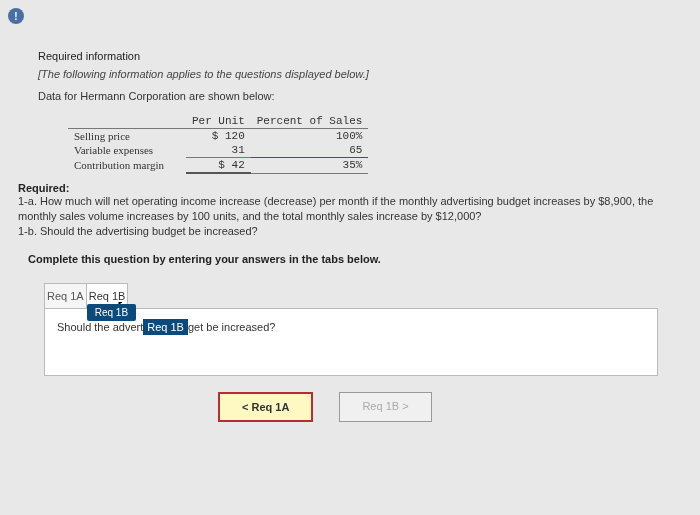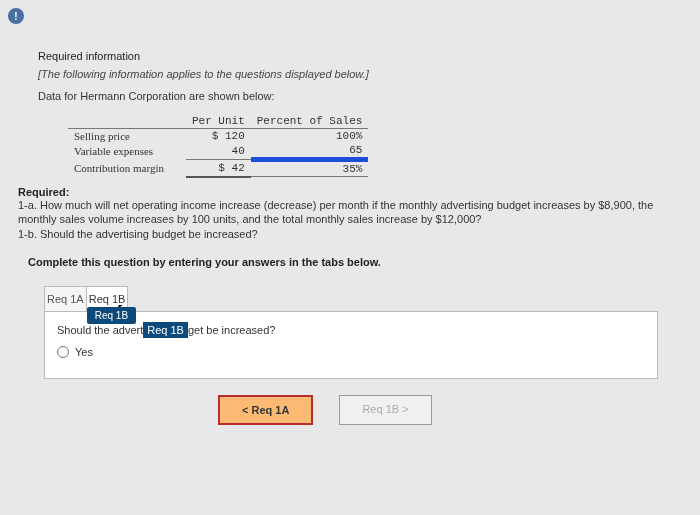--- a/index.html
+++ b/index.html
@@ -32,21 +32,21 @@
   }
   .req-info-title { font-weight: normal; margin-bottom: 6px; color:#222;margin-top:20px;}
   .italic-note { font-style: italic; color:#444; margin-bottom: 10px; }
   .data-line { margin-bottom: 12px; color:#333;}
   .table-wrap { margin-left: 30px; margin-bottom: 8px; }
   table.data { border-collapse: collapse; font-family: "Courier New", monospace; font-size: 11px; color:#333;}
   table.data td { padding: 1px 6px; text-align: right; }
   table.data td.label { text-align: left; font-family: Liberation Serif, serif; padding-right: 22px;}
   table.data tr.header td { border-bottom: 1px solid #777; }
   table.data tr.total td.num { border-top: 1px solid #777; border-bottom: 2px solid #555; }
-  table.data tr.total td.num2 { border-top: 5px solid #1d4ed8; border-bottom: 1px solid #777; }
+  table.data tr.total td.num2 { border-top: 1px solid #1d4ed8; border-bottom: 1px solid #777; }
   .fixed-line { margin-top: 6px; margin-bottom: 18px; color:#333;}
   .required-block { margin-left: -20px; margin-bottom: 14px; }
   .required-block .r-title { font-weight: bold; color:#222;}
   .required-block .r-body { color:#333; line-height: 1.35;}
   .instruction { font-weight: bold; color:#222; margin-bottom: 18px; margin-left:-10px;}
   .tabs { display:flex; margin-left: 6px; }
   .tab {
     border: 1px solid #bbb;
     border-bottom: none;
     padding: 6px 2px;
@@ -98,21 +98,21 @@
     padding: 7px 22px;
     font-size: 11px;
     border: 1px solid #999;
     background: #fff;
     color:#333;
     cursor:pointer;
   }
   .nav-btn.primary {
     border-color: #b82e2e;
     border-width: 2px;
-    background:#fdba74;
+    background:#fef9c3;
     font-weight: bold;
   }
   .nav-btn.disabled {
     color:#aaa;
     background:#f0f0f0;
   }
 </style>
 </head>
 <body>
 
@@ -132,21 +132,21 @@
         <td>Per Unit</td>
         <td>Percent of Sales</td>
       </tr>
       <tr>
         <td class="label">Selling price</td>
         <td>$ 120</td>
         <td>100%</td>
       </tr>
       <tr>
         <td class="label">Variable expenses</td>
-        <td>40</td>
+        <td>31</td>
         <td>65</td>
       </tr>
       <tr class="total">
         <td class="label">Contribution margin</td>
         <td class="num">$ 42</td>
         <td class="num2">35%</td>
       </tr>
     </tbody>
       </table>
   </div>
@@ -166,24 +166,20 @@
       <span>Req 1B</span>
       <span class="cursor">↖</span>
       <div class="tooltip">Req 1B</div>
     </div>
   </div>
 
   <div class="tab-pane">
     <div class="pane-q">
       <span>Should the advert</span><span style="background:#0b4a7a;color:#fff;padding:2px 4px;">Req 1B</span><span>get be increased?</span>
     </div>
-    <div class="radio-row">
-      <div class="radio"></div>
-      <span>Yes</span>
-    </div>
   </div>
 
   <div class="nav-row">
     <div class="nav-btn primary">&lt;  Req 1A</div>
     <div class="nav-btn disabled">Req 1B  &gt;</div>
   </div>
 
 </div>
 
 </body></html>

